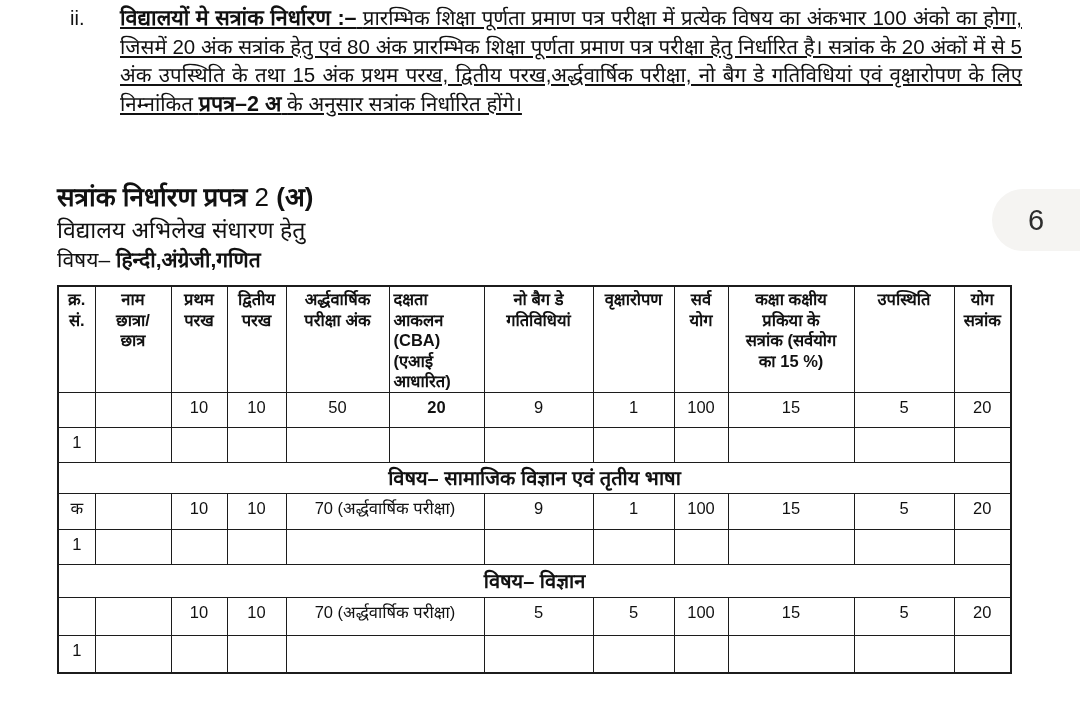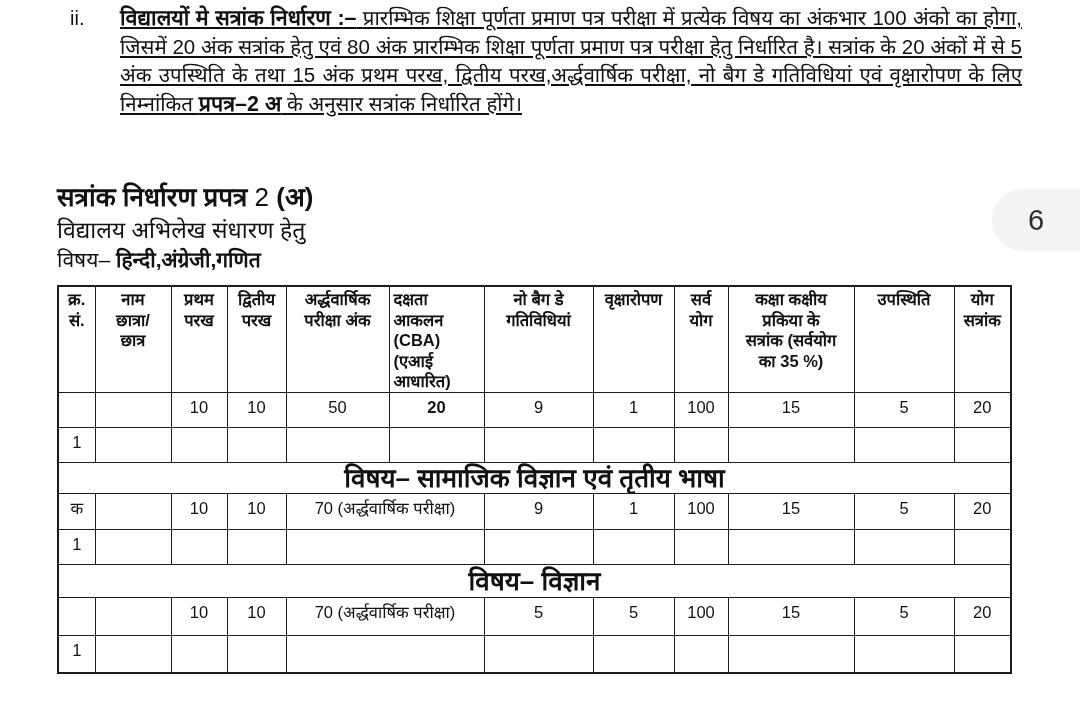--- a/index.html
+++ b/index.html
@@ -41,21 +41,21 @@
   }
   #marks-table th{
     vertical-align:top;text-align:center;font-weight:bold;
     font-size:16.5px;line-height:20.5px;white-space:pre-line;padding-top:2px;
   }
   #marks-table th.left{text-align:left;padding-left:4px;margin-top:10px;}
   #marks-table td{
     vertical-align:top;text-align:center;font-size:16.5px;line-height:21px;padding-top:4px;
   }
   #marks-table td.section{
-    font-size:26px;font-weight:bold;vertical-align:middle;padding:0;line-height:26px;
+    font-size:20px;font-weight:bold;vertical-align:middle;padding:0;line-height:26px;
   }
   #marks-table td.b{font-weight:bold;}
 </style>
 </head>
 <body>
 
 <div class="para-block">
   <div class="marker">ii.</div>
   <div class="para-text">
     <span class="b">विद्यालयों मे सत्रांक निर्धारण :–</span>
@@ -116,21 +116,21 @@
 (एआई
 आधारित)</th>
         <th>नो बैग डे
 गतिविधियां</th>
         <th>वृक्षारोपण</th>
         <th>सर्व
 योग</th>
         <th>कक्षा कक्षीय
 प्रकिया के
 सत्रांक (सर्वयोग
-का 35 %)</th>
+का 15 %)</th>
         <th>उपस्थिति</th>
         <th>योग
 सत्रांक</th>
       </tr>
   </thead>
   <tbody>
       <tr style="height: 35px;">
         <td></td>
         <td></td>
         <td>10</td>

